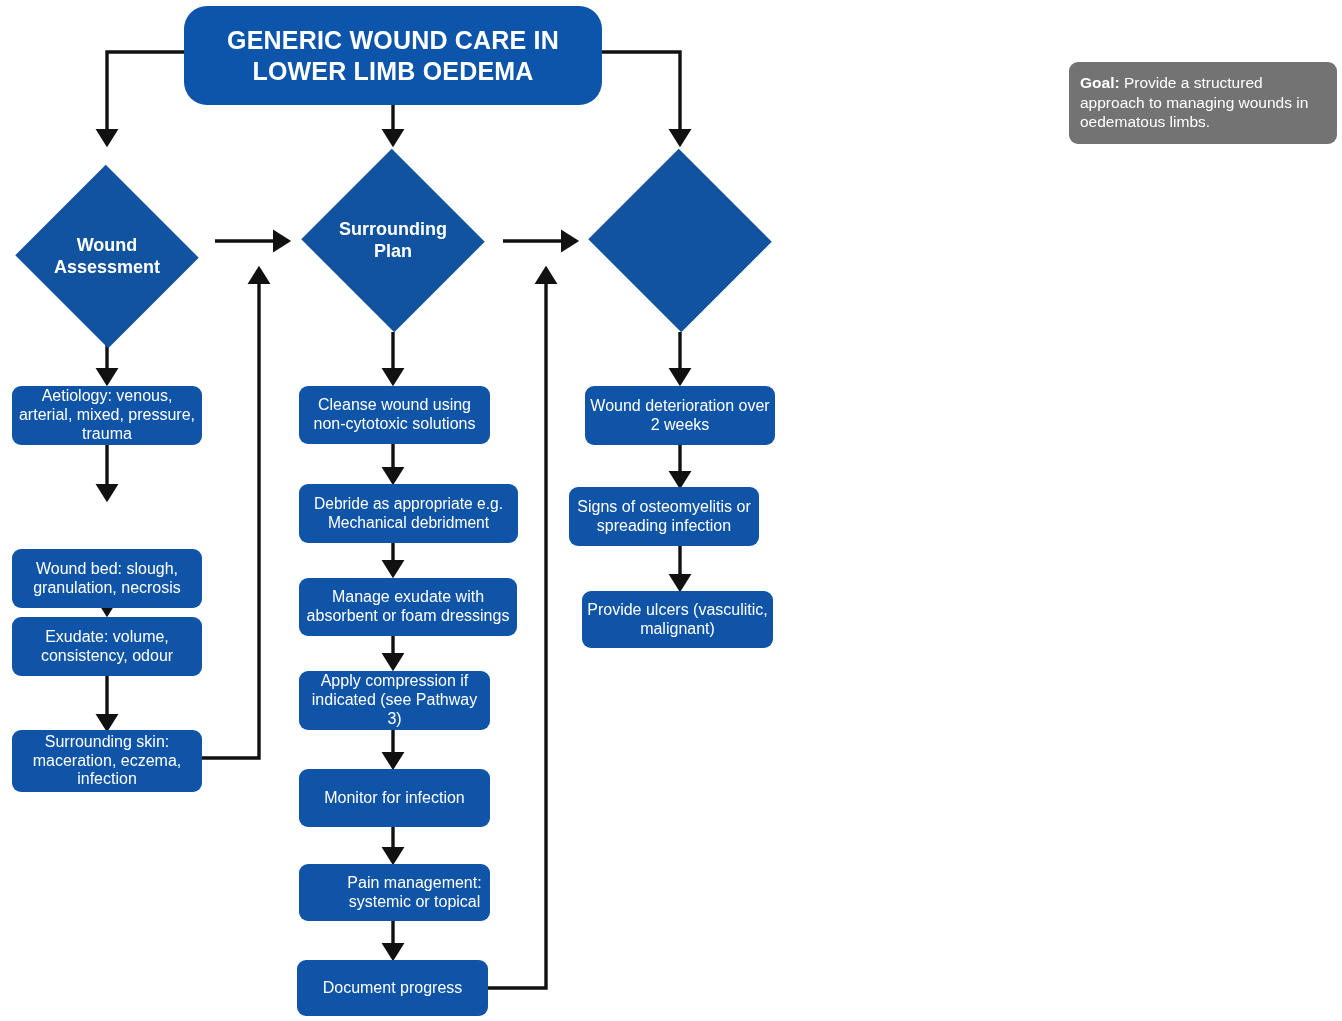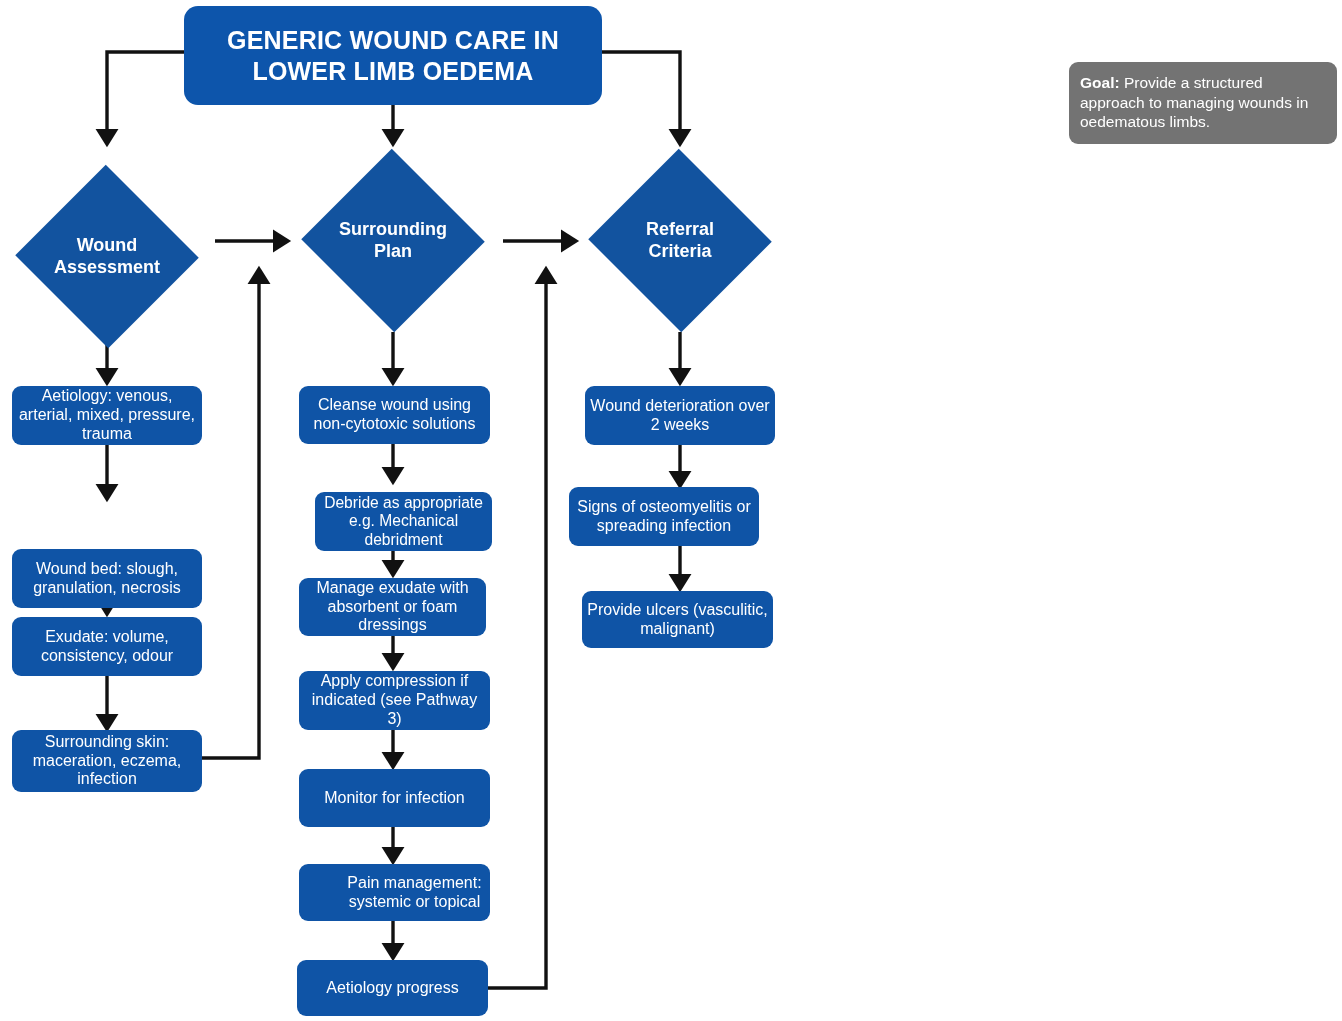--- a/index.html
+++ b/index.html
@@ -31,21 +31,21 @@
     position: absolute;
     box-sizing: border-box;
     color: #ffffff;
     display: flex;
     align-items: center;
     justify-content: center;
     text-align: center;
   }
   .title-node {
     background: #0d55ab;
-    border-radius: 14px;
+    border-radius: 23px;
     font-weight: bold;
     font-size: 25px;
     line-height: 1.22;
     letter-spacing: 0.2px;
   }
   .goal-node {
     background: #737373;
     border-radius: 9px;
     font-size: 15.5px;
     line-height: 1.28;
@@ -154,36 +154,32 @@
   <div class="node diamond" style="left:300px; top:150px; width:186px; height:181px;">
     <div class="shape"></div>
     <div class="dlabel">
       <span>Surrounding</span><br>
       <span>Plan</span>
     </div>
   </div>
 
   <div class="node diamond" style="left:587px; top:150px; width:186px; height:181px;">
     <div class="shape"></div>
-    <div class="dlabel">
-      <span>Referral</span><br>
-      <span>Criteria</span>
-    </div>
   </div>
 
   <div class="node pbox" style="left:12px; top:386px; width:190px; height:59px;">Aetiology: venous, arterial, mixed, pressure, trauma</div>
   <div class="node pbox" style="left:12px; top:501px; width:190px; height:59px;margin-top:48px;">Wound bed: slough, granulation, necrosis</div>
   <div class="node pbox" style="left:12px; top:617px; width:190px; height:59px;">Exudate: volume, consistency, odour</div>
   <div class="node pbox" style="left:12px; top:730px; width:190px; height:62px;">Surrounding skin: maceration, eczema, infection</div>
 
   <div class="node pbox" style="left:299px; top:386px; width:191px; height:58px;">Cleanse wound using non-cytotoxic solutions</div>
-  <div class="node pbox tight" style="left:315px; top:484px; width:177px; height:59px;margin-top:8px;">Debride as appropriate e.g. Mechanical debridment</div>
-  <div class="node pbox" style="left:299px; top:578px; width:187px; height:58px;">Manage exudate with absorbent or foam dressings</div>
+  <div class="node pbox tight" style="left:299px; top:484px; width:219px; height:59px;">Debride as appropriate e.g. Mechanical debridment</div>
+  <div class="node pbox" style="left:299px; top:578px; width:218px; height:58px;">Manage exudate with absorbent or foam dressings</div>
   <div class="node pbox" style="left:299px; top:671px; width:191px; height:59px;">Apply compression if indicated (see Pathway 3)</div>
   <div class="node pbox" style="left:299px; top:769px; width:191px; height:58px;">Monitor for infection</div>
   <div class="node pbox" style="left:299px; top:864px; width:191px; height:57px;padding-left:45px;">Pain management: systemic or topical</div>
-  <div class="node pbox" style="left:297px; top:960px; width:191px; height:56px;">Aetiology progress</div>
+  <div class="node pbox" style="left:297px; top:960px; width:191px; height:56px;">Document progress</div>
 
   <div class="node pbox" style="left:585px; top:386px; width:190px; height:59px;">Wound deterioration over 2 weeks</div>
   <div class="node pbox" style="left:569px; top:487px; width:190px; height:59px;">Signs of osteomyelitis or spreading infection</div>
   <div class="node pbox" style="left:582px; top:591px; width:191px; height:57px;">Provide ulcers (vasculitic, malignant)</div>
 
 </div>
 
 </body></html>

